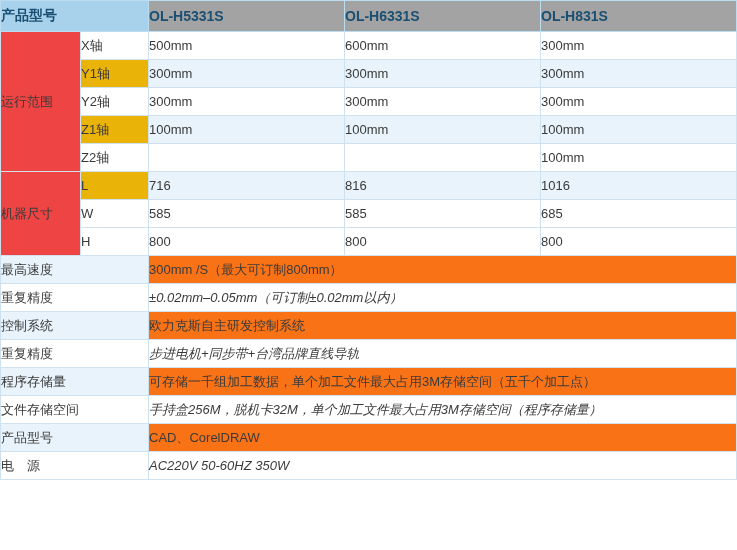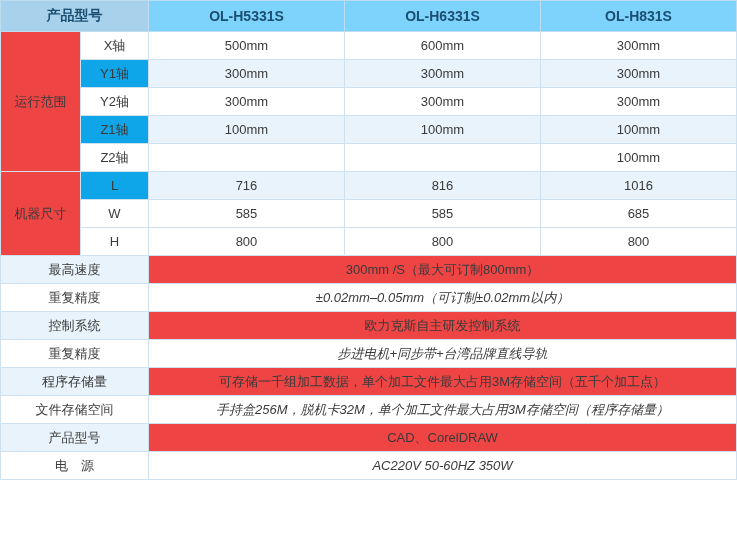--- a/index.html
+++ b/index.html
@@ -16,30 +16,30 @@
   }
   table.spec {
     border-collapse: collapse;
     width: 737px;
     table-layout: fixed;
   }
   table.spec td, table.spec th {
     border: 1px solid #cfe0ee;
     font-size: 13px;
     font-weight: normal;
-    text-align: center;
+    text-align: left;
     vertical-align: middle;
     padding: 0;
     height: 27px;
     color: #3a3a3a;
     white-space: nowrap;
   }
   
   tr.header-row th {
-    background: #7dd3fc;
+    background: #a3a3a3;
     color: #1b4f72;
     font-weight: bold;
     font-size: 14px;
     height: 30px;
     border: 1px solid #bcdcf0;
   }
   tr.header-row th.header-label {
     background: #a8d2ec;
   }
   
@@ -52,33 +52,33 @@
   td.group-label {
     background: #ef4444;
     font-size: 13px;
     color: #3a3a3a;
   }
   td.row-label {
     background: #ffffff;
     font-size: 13px;
   }
   td.row-label.shade {
-    background: #0ea5e9;
+    background: #eab308;
     margin-left: 16px;
   }
   td.spec-name {
     background: #e8f3fb;
     font-size: 13px;
   }
   td.spec-name.plain {
     background: #ffffff;
     font-family: Liberation Serif, serif;
   }
   td.spec-value {
-    background: #ef4444;
+    background: #f97316;
   }
   td.spec-value.plain {
     background: #ffffff;
     font-style: italic;
   }
   col.c-label { width: 80px; }
   col.c-sub   { width: 68px; }
   col.c-model { width: 196px; }
 </style>
 </head>

